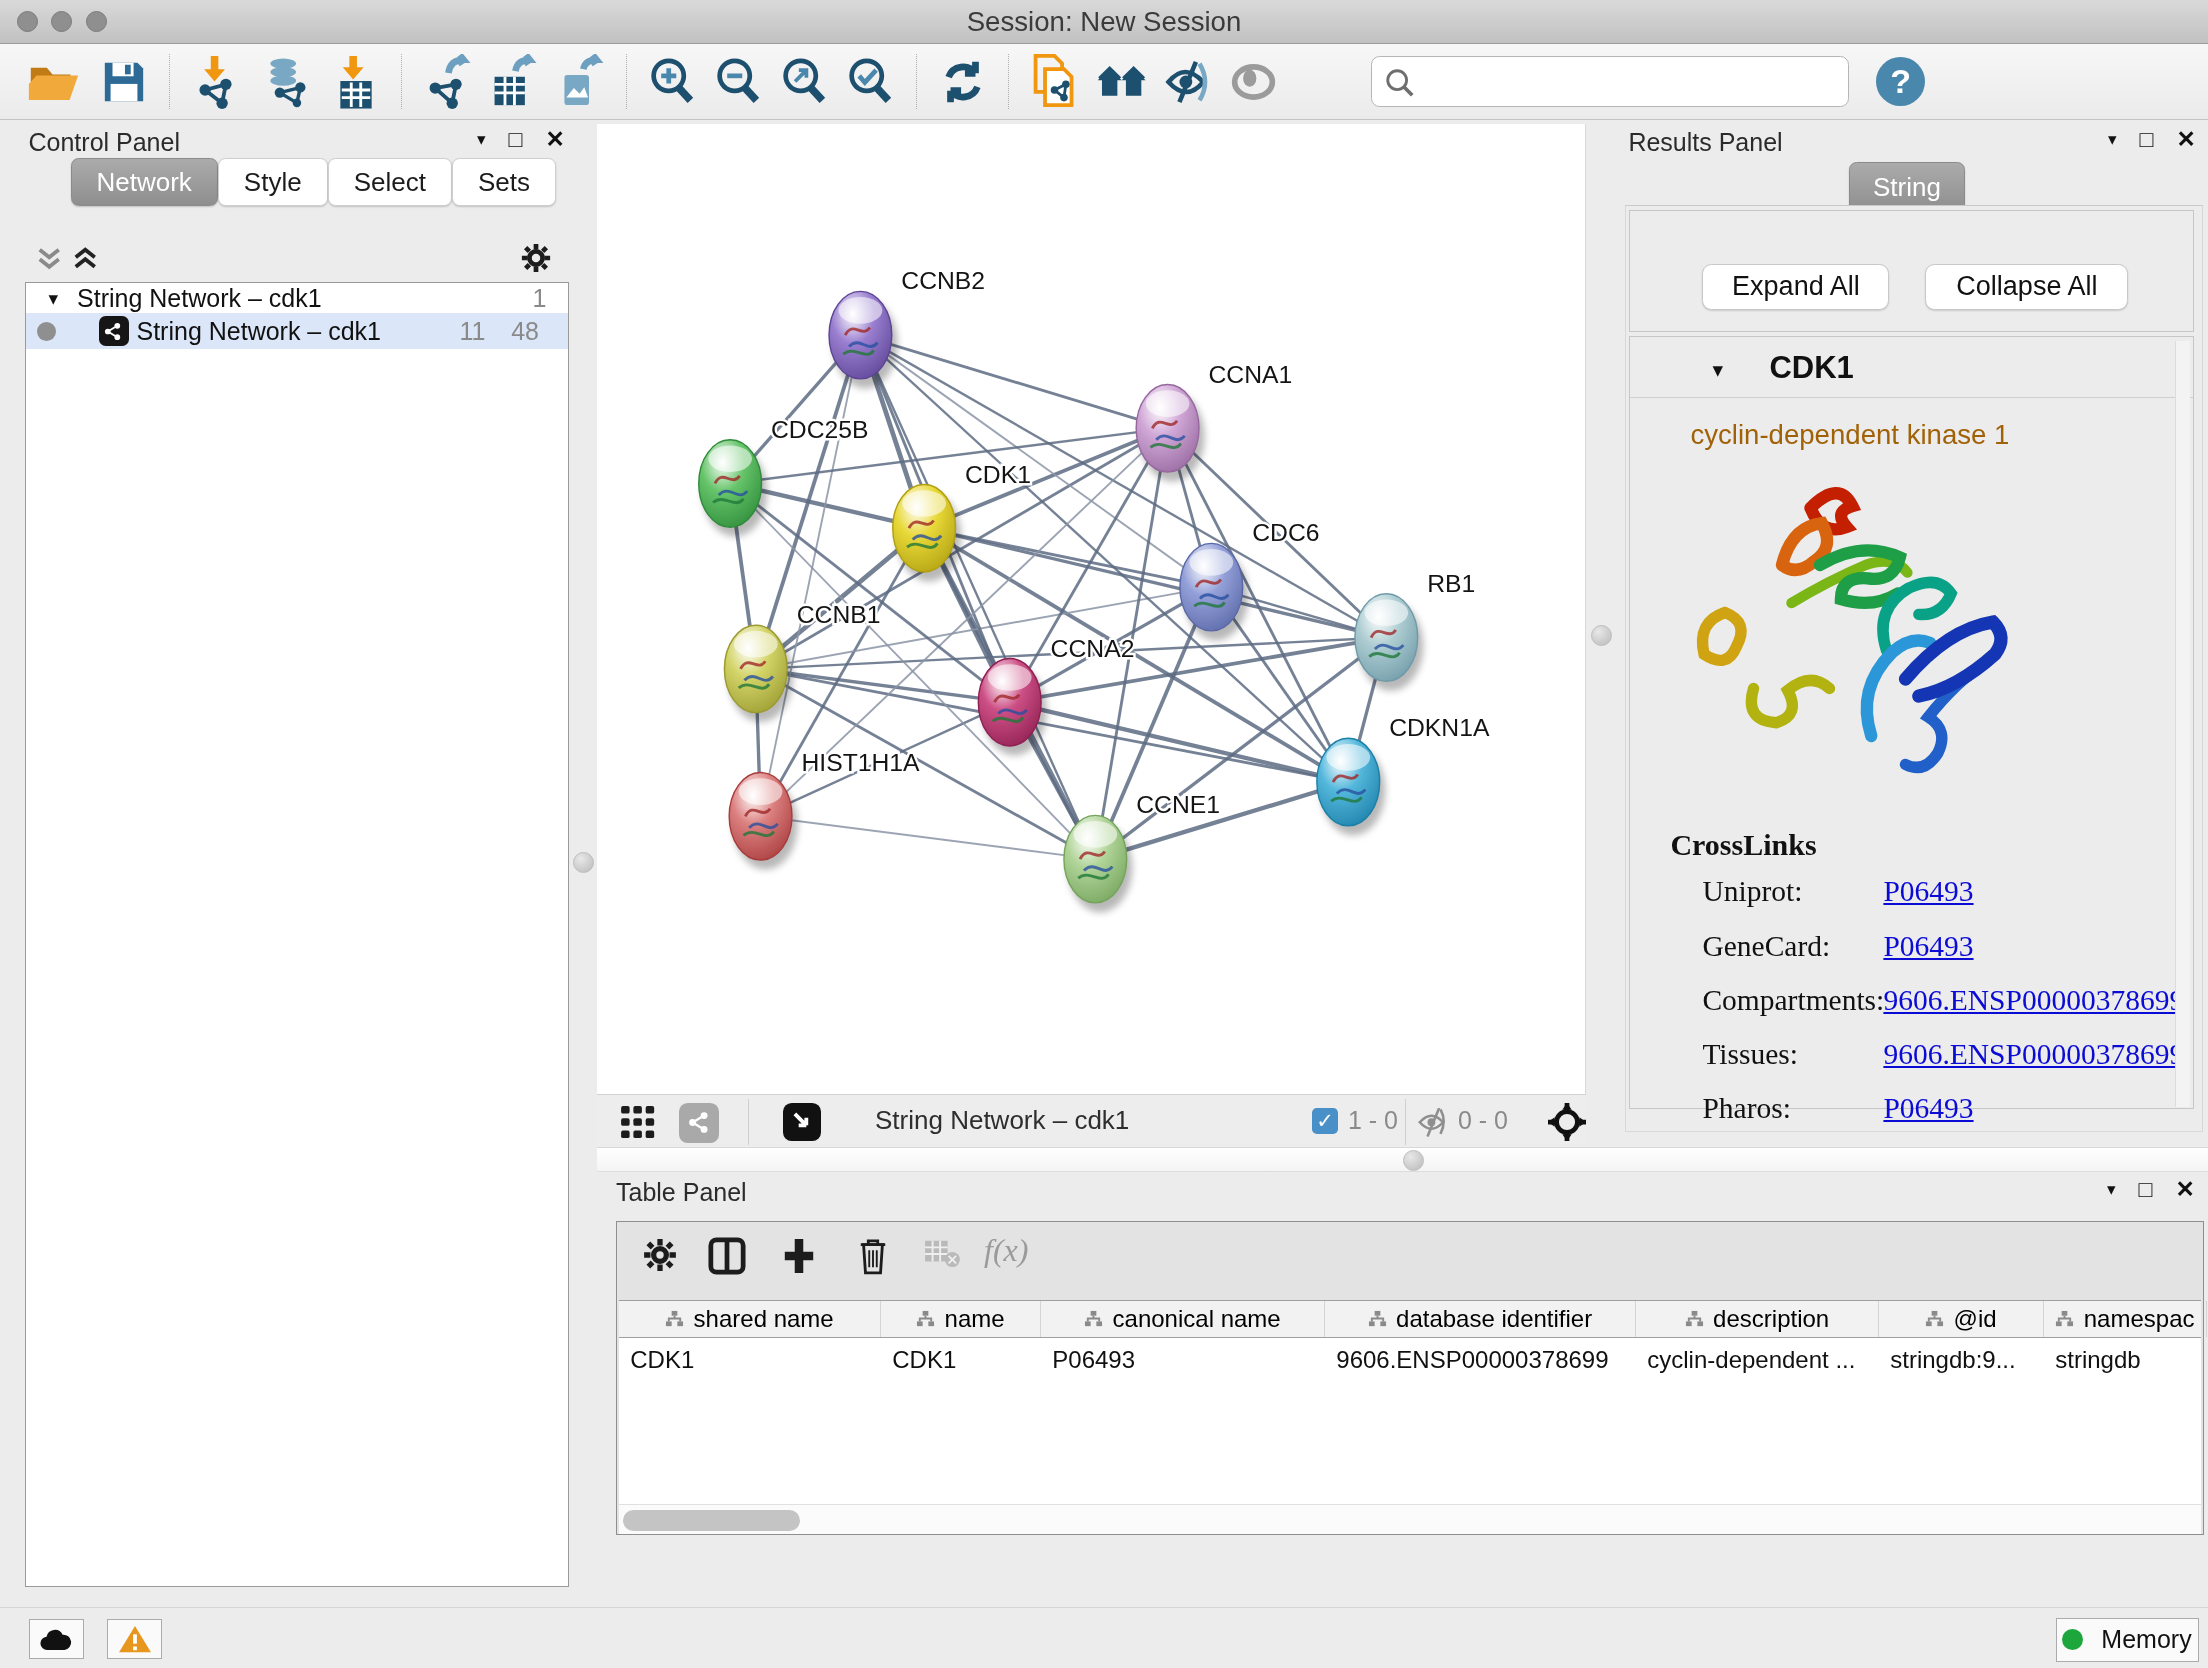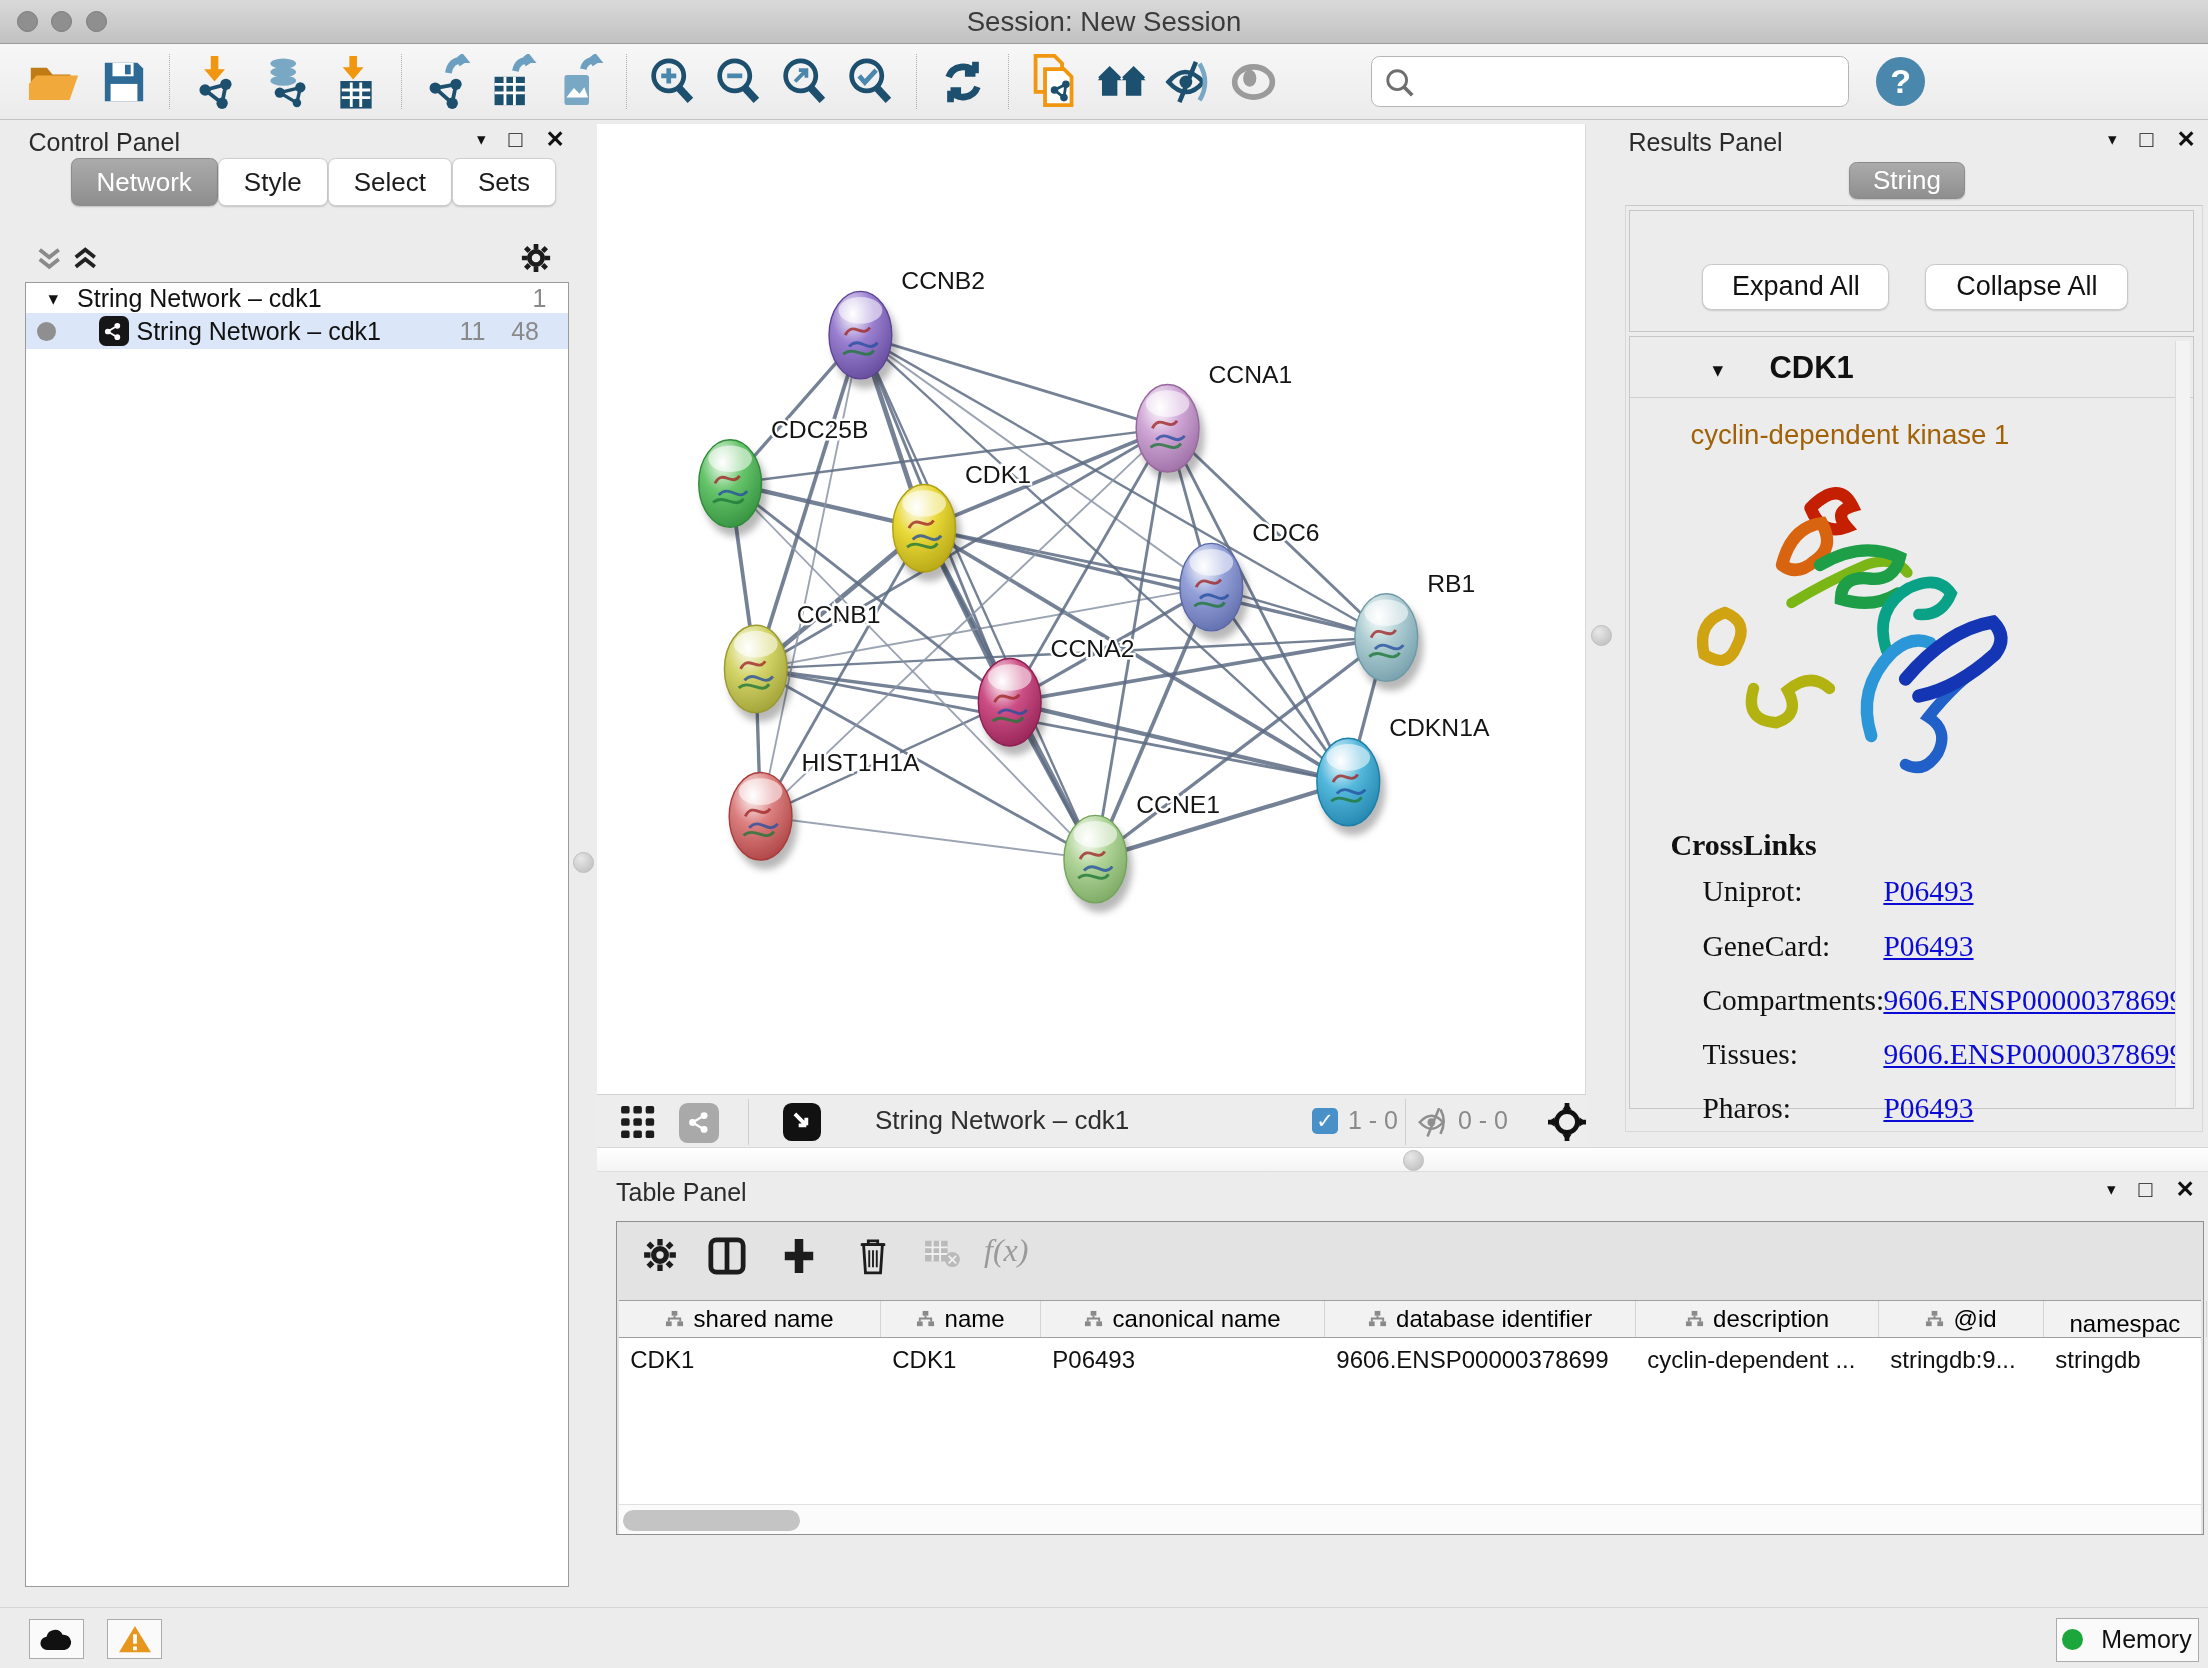--- a/index.html
+++ b/index.html
@@ -610,21 +610,21 @@
   </svg>
 </div>
 
 <div id="results-panel">
   <div class="panel-title" style="position:absolute;left:11.4px;top:3.8px">Results Panel</div>
   <div class="panel-icons" style="right:13.3px;top:3.8px">
     <span class="pi" style="font-size:17px">▾</span>
     <span class="pi">□</span>
     <span class="pi" style="font-weight:bold">✕</span>
   </div>
-  <div class="tab sel" style="position:absolute;left:232px;top:38px;padding:2px 23px">String</div>
+  <div class="tab sel" style="position:absolute;left:232px;top:38px;padding:9px 23px">String</div>
   <div id="rp-outer">
     <div id="rp-btnbox">
       <div class="rp-btn" style="left:72px;width:187px">Expand All</div>
       <div class="rp-btn" style="left:295px;width:203px">Collapse All</div>
     </div>
     <div id="rp-gene-box">
       <div id="rp-gene-head">
         <span id="rp-caret">▾</span>
         <span id="rp-gene-title">CDK1</span>
       </div>
@@ -744,21 +744,21 @@
           </div>
           <div class="th" style="width: 165px;">
             <svg width="19" height="19" viewBox="0 0 20 20">
               <rect x="7" y="1" width="6" height="5" fill="#8a8a8a"></rect>
               <rect x="1" y="12" width="6" height="5" fill="#8a8a8a"></rect>
               <rect x="13" y="12" width="6" height="5" fill="#8a8a8a"></rect>
               <path d="M10 6 v3 M4 12 v-3 h12 v3" stroke="#8a8a8a" stroke-width="2" fill="none"></path>
             </svg>
             <span>@id</span>
           </div>
-          <div class="th" style="width: 163px; flex-direction: column;">
+          <div class="th" style="width: 163px;">
             <svg width="19" height="19" viewBox="0 0 20 20">
               <rect x="7" y="1" width="6" height="5" fill="#8a8a8a"></rect>
               <rect x="1" y="12" width="6" height="5" fill="#8a8a8a"></rect>
               <rect x="13" y="12" width="6" height="5" fill="#8a8a8a"></rect>
               <path d="M10 6 v3 M4 12 v-3 h12 v3" stroke="#8a8a8a" stroke-width="2" fill="none"></path>
             </svg>
             <span>namespac</span>
           </div>
         </div>
       <div id="tp-row">

